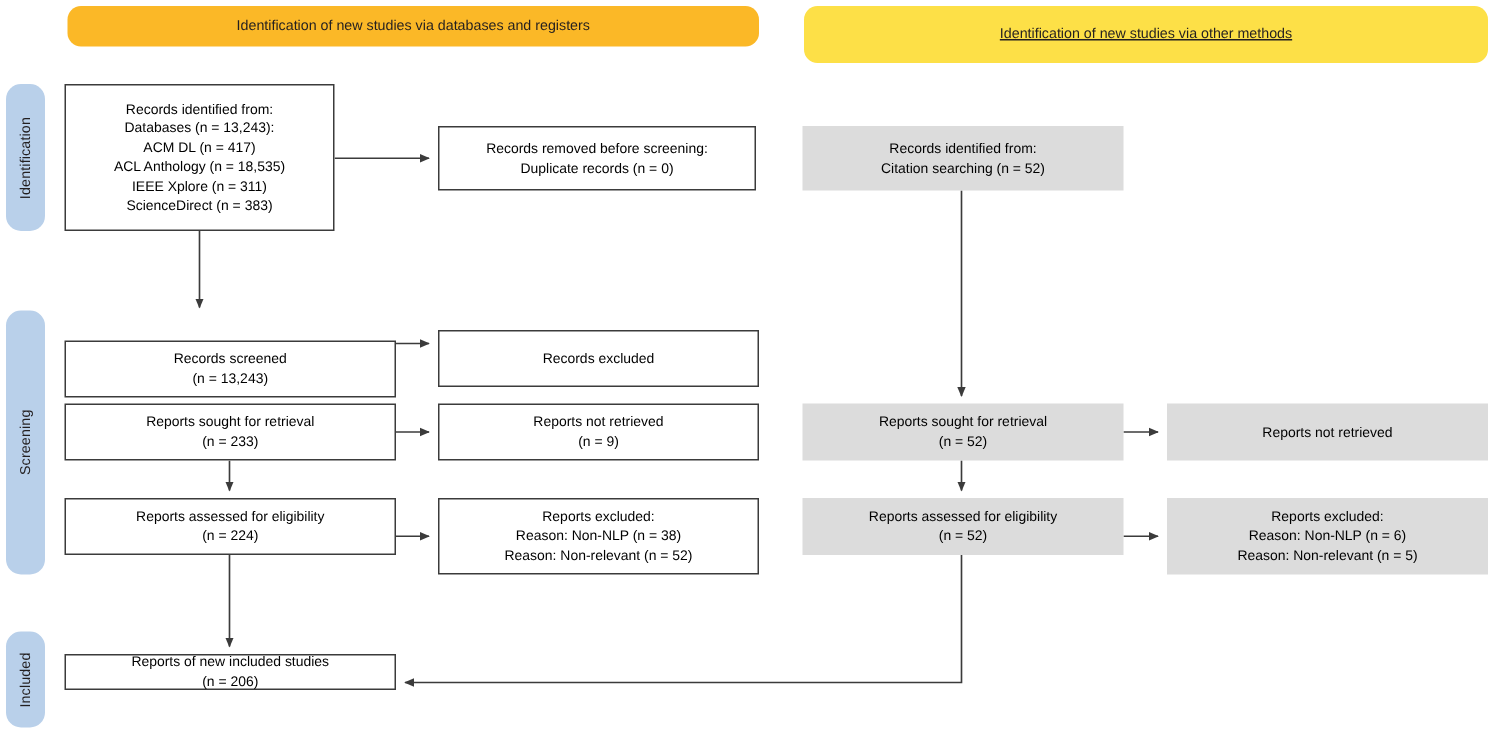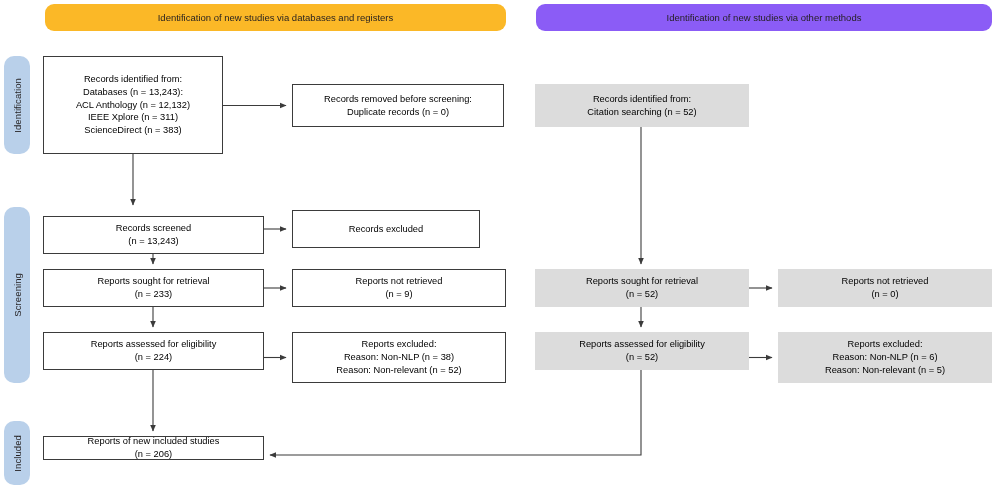--- a/index.html
+++ b/index.html
@@ -31,22 +31,23 @@
     text-align: center;
     color: #231f20;
     box-sizing: border-box;
     padding: 0 5px;
   }
   #banner-db {
     left: 45px; top: 4px; width: 461px; height: 27px;
     background: #fbb827;
   }
   #banner-other {
-    left: 536px; top: 4px; width: 456px; height: 27px;
-    background: #8b5cf6;
+    left: 536px; top: 4px; width: 456px; height: 38px;
+    background: #fde047;
+    text-decoration: underline;
   }
   
   .phase-tab {
     position: absolute;
     left: 4px;
     width: 26px;
     background: #b9d0ea;
     border-radius: 10px;
     display: flex;
     align-items: center;
@@ -85,22 +86,22 @@
   .node.gray {
     background: #dcdcdc;
     border: none;
   }
   .node .lines { width: 100%; }
   .node .lines span { display: block; white-space: nowrap; }
 
   
   #n-identified      { left: 43px;  top: 56px;  width: 180px; height: 98px; }
   #n-removed         { left: 292px; top: 84px;  width: 212px; height: 43px; }
-  #n-screened        { left: 43px;  top: 216px; width: 221px; height: 38px; }
-  #n-excluded        { left: 292px; top: 210px; width: 188px; height: 38px; }
+  #n-screened        { left: 43px;  top: 227px; width: 221px; height: 38px; }
+  #n-excluded        { left: 292px; top: 220px; width: 214px; height: 38px; }
   #n-sought          { left: 43px;  top: 269px; width: 221px; height: 38px; }
   #n-notretrieved    { left: 292px; top: 269px; width: 214px; height: 38px; }
   #n-assessed        { left: 43px;  top: 332px; width: 221px; height: 38px; }
   #n-repexcluded     { left: 292px; top: 332px; width: 214px; height: 51px; }
   #n-included        { left: 43px;  top: 436px; width: 221px; height: 24px; }
 
   
   #n-citation        { left: 535px; top: 84px;  width: 214px; height: 43px; }
   #n-sought-r        { left: 535px; top: 269px; width: 214px; height: 38px; }
   #n-notretrieved-r  { left: 778px; top: 269px; width: 214px; height: 38px; }
@@ -165,21 +166,22 @@
 
         <path d="M641,370 L641,455 L270,455"></path>
       </g>
     </svg>
   </div>
 
   <div class="node white" id="n-identified">
     <div class="lines">
       <span>Records identified from:</span>
       <span>Databases (n = 13,243):</span>
-      <span>ACL Anthology (n = 12,132)</span>
+      <span>ACM DL (n = 417)</span>
+      <span>ACL Anthology (n = 18,535)</span>
       <span>IEEE Xplore (n = 311)</span>
       <span>ScienceDirect (n = 383)</span>
     </div>
   </div>
 
   <div class="node white" id="n-removed">
     <div class="lines">
       <span>Records removed before screening:</span>
       <span>Duplicate records (n = 0)</span>
     </div>
@@ -244,21 +246,20 @@
   <div class="node gray" id="n-sought-r">
     <div class="lines">
       <span>Reports sought for retrieval</span>
       <span>(n = 52)</span>
     </div>
   </div>
 
   <div class="node gray" id="n-notretrieved-r">
     <div class="lines">
       <span>Reports not retrieved</span>
-      <span>(n = 0)</span>
     </div>
   </div>
 
   <div class="node gray" id="n-assessed-r">
     <div class="lines">
       <span>Reports assessed for eligibility</span>
       <span>(n = 52)</span>
     </div>
   </div>
 

